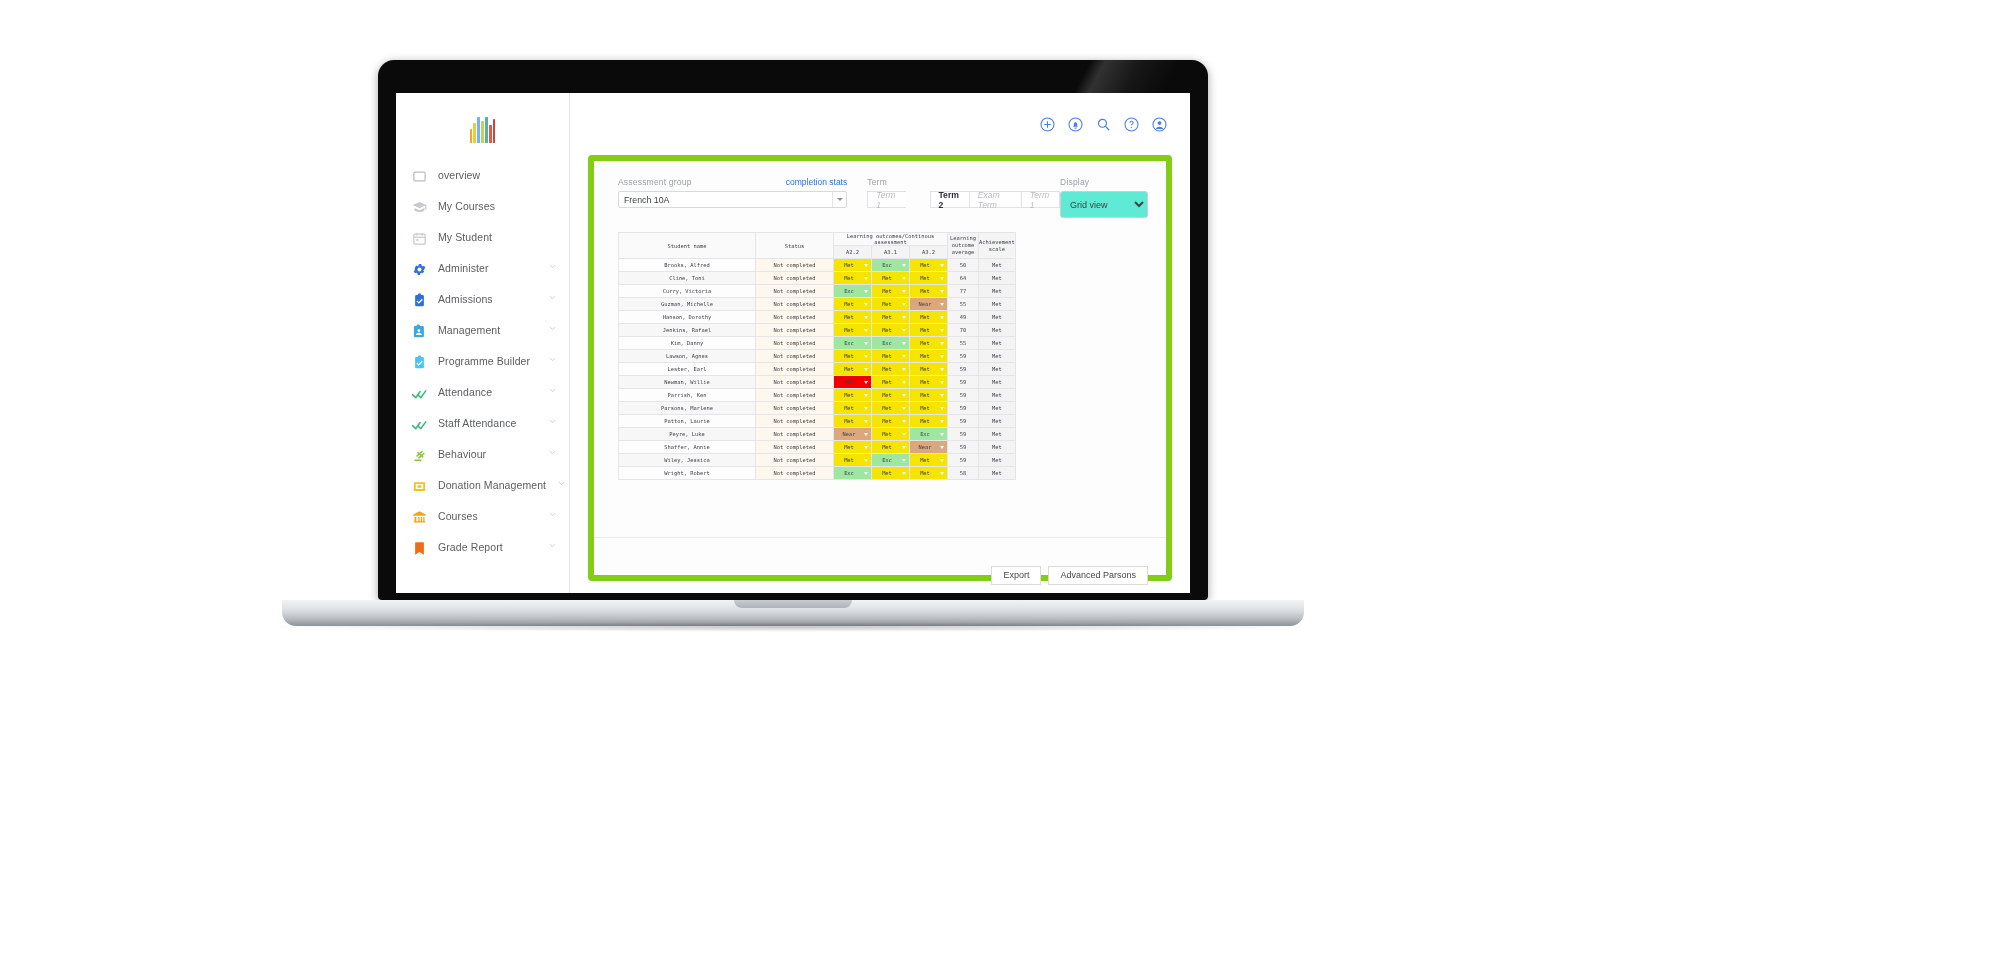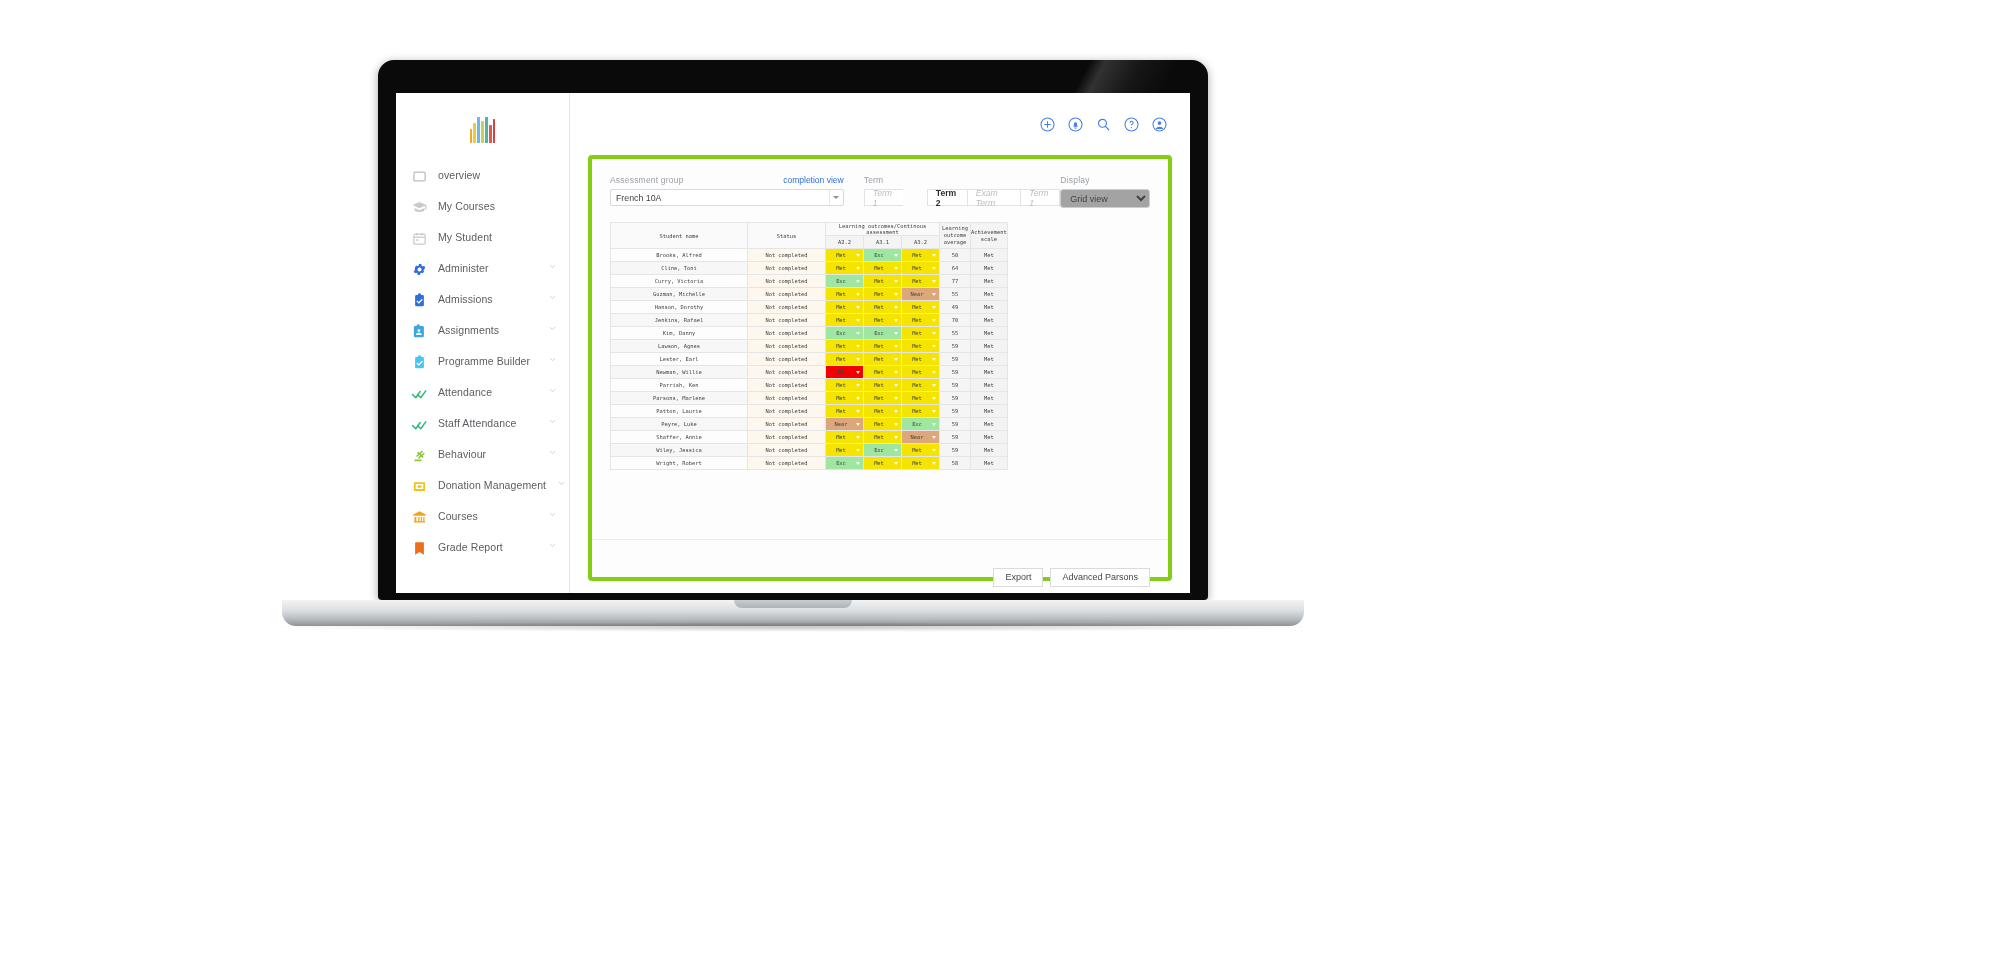--- a/index.html
+++ b/index.html
@@ -86,23 +86,24 @@
   .content { flex: 1; background: #ffffff; position: relative; }
   .topbar { height: 62px; display:flex; align-items:center; padding: 0 22px 0 22px; }
   .page-title { font-size: 27px; font-weight: 300; color: #3f4347; letter-spacing: .2px; }
   .top-icons { margin-left:auto; display:flex; gap: 11px; align-items:center; }
   .top-icon { width: 17px; height:17px; cursor:pointer; }
 
   .panel {
     position: absolute;
     left: 18px; top: 62px; right: 18px; bottom: 12px;
     background: #fdfdfd;
-    border: 4px solid #84cc16;
+    border: 6px solid #84cc16;
     border-radius: 4px;
     box-shadow: 0 1px 3px rgba(0,0,0,.05);
+    padding-left: 6px;
   }
 
   
   .filters { display:flex; padding: 16px 18px 0 18px; align-items:flex-start; }
   .f-group { display:flex; flex-direction:column; }
   .f-label { font-size: 8.5px; color: #9aa0a6; margin-bottom: 4px; letter-spacing:.2px; }
   .f-ag { width: 258px; position:relative; }
   .ag-head { display:flex; align-items:baseline; }
   .ag-link { margin-left:auto; font-size: 8.5px; color:#2f6fdd; cursor:pointer; text-decoration:none; }
   .ag-select {
@@ -122,22 +123,22 @@
     border:1px solid #e0e2e4; border-right: none;
     background:#fff; height: 17px; padding: 0 8px;
     display:flex; align-items:center;
     font-size: 8.6px; color:#b9bdc1; font-style: italic; cursor:pointer;
   }
   .term-btn:last-child { border-right: 1px solid #e0e2e4; }
   .term-btn.active { color:#2c2f33; font-weight:700; font-style: normal; margin-left: 24px; }
 
   .f-display { margin-left: auto; width: 99px; }
   .disp-select {
-    width:100%; height: 19px; border:1px solid #ccd0d4; border-radius:3px;
-    background:#a3a3a3; font-size: 9px; color:#3f4347;
+    width:100%; height: 27px; border:1px solid #ccd0d4; border-radius:3px;
+    background:#5eead4; font-size: 9px; color:#3f4347;
     font-family:"Liberation Sans", sans-serif; padding-left:5px;
   }
 
   
   .table-wrap { padding: 14px 18px 0 18px; }
   table.grid { border-collapse: collapse; font-family: "DejaVu Sans Mono", monospace; table-layout: fixed; }
   table.grid th, table.grid td {
     border: 1px solid #e3e5e7;
     font-size: 5.4px; font-weight: normal; color:#3f4347;
     padding: 0; height: 13px; text-align:center; vertical-align: middle;
@@ -256,21 +257,21 @@
                   <polyline points="6,9 12,15 18,9"></polyline>
                 </svg>
               </span>
             </div>
             <div class="nav-item">
               <span class="nav-icon">
                 <svg width="15" height="15" viewBox="0 0 24 24" fill="#3aa7e0">
                   <path d="M17 3h-4.2a2.8 2.8 0 0 0-5.6 0H5a2 2 0 0 0-2 2v14a2 2 0 0 0 2 2h12a2 2 0 0 0 2-2V5a2 2 0 0 0-2-2zm-6 5.2a2.3 2.3 0 1 1-2.3 2.3A2.3 2.3 0 0 1 11 8.2zm4.5 9.3h-9v-1c0-1.6 3-2.4 4.5-2.4s4.5.8 4.5 2.4z"></path>
                 </svg>
               </span>
-              <span class="nav-label">Assignments</span>
+              <span class="nav-label">Management</span>
               <span class="chev">
                 <svg width="9" height="9" viewBox="0 0 24 24" fill="none" stroke="#c3c7cb" stroke-width="2.2" stroke-linecap="round">
                   <polyline points="6,9 12,15 18,9"></polyline>
                 </svg>
               </span>
             </div>
             <div class="nav-item">
               <span class="nav-icon">
                 <svg width="15" height="15" viewBox="0 0 24 24" fill="#4cc3f0">
                   <path d="M17 3h-2.2a2.8 2.8 0 0 0-5.6 0H7a2 2 0 0 0-2 2v14a2 2 0 0 0 2 2h10a2 2 0 0 0 2-2V5a2 2 0 0 0-2-2zm-6.3 14.2L7 13.5l1.5-1.5 2.2 2.2 5-5 1.5 1.5z"></path>
@@ -400,21 +401,21 @@
             </div>
         </div>
 
         <div class="panel">
 
           <div class="filters">
 
             <div class="f-group f-ag">
               <div class="ag-head">
                 <span class="f-label">Assessment group</span>
-                <span class="ag-link">completion view</span>
+                <span class="ag-link">completion stats</span>
               </div>
               <div class="ag-select">
                 <span>French 10A</span>
                 <span class="ag-caret">
                     <span class="caret-dn"></span>
                   </span>
               </div>
             </div>
 
             <div class="f-group f-term">

